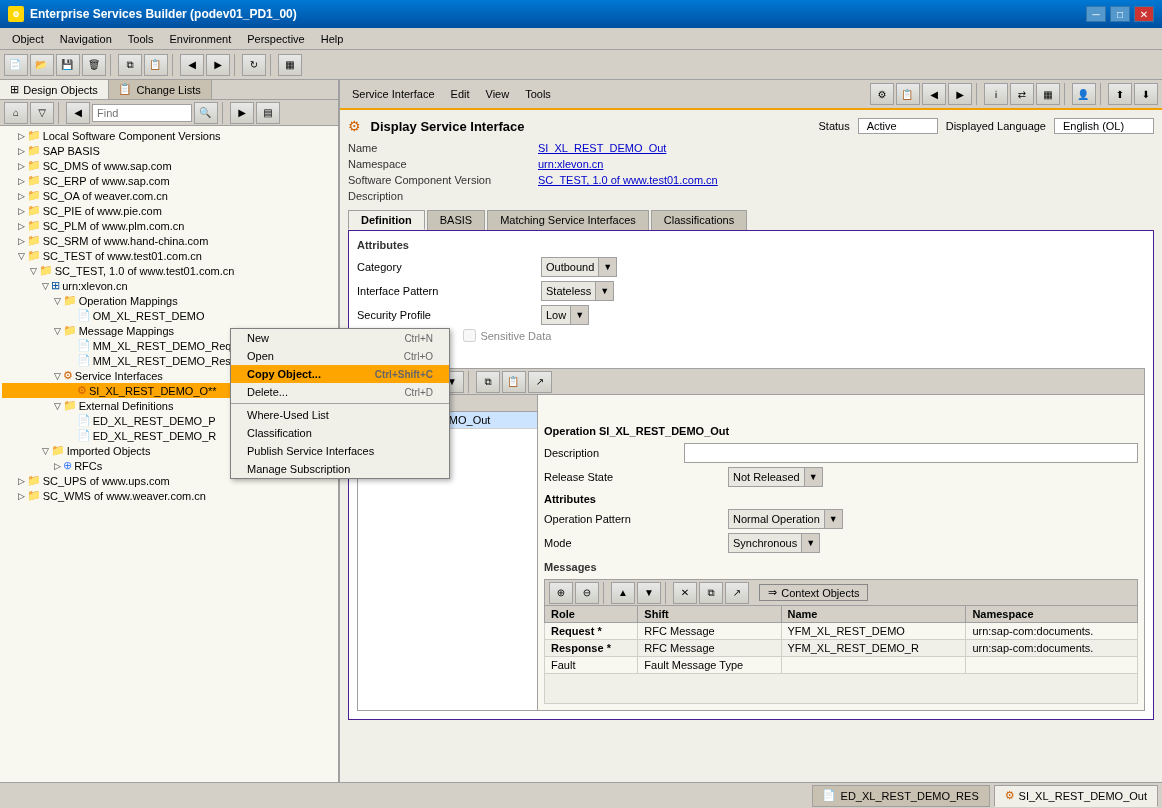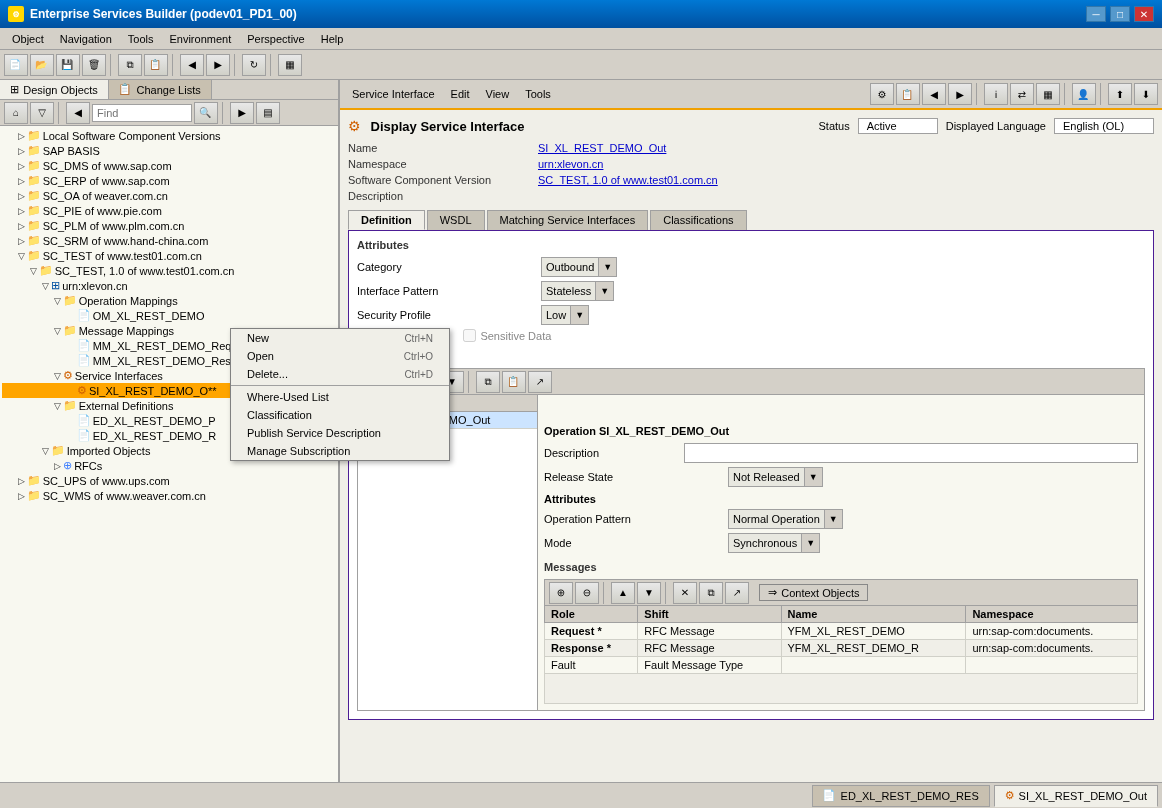--- a/index.html
+++ b/index.html
@@ -647,21 +647,21 @@
         <span class="form-label">Software Component Version</span>
         <span class="form-value">SC_TEST, 1.0 of www.test01.com.cn</span>
       </div>
       <div class="form-row">
         <span class="form-label">Description</span>
         <span class="form-value-plain"></span>
       </div>
 
       <div class="tab-bar">
         <div class="tab active">Definition</div>
-        <div class="tab">WSDL</div>
+        <div class="tab">BASIS</div>
         <div class="tab">Matching Service Interfaces</div>
         <div class="tab">Classifications</div>
       </div>
 
       <div class="tab-content">
 
         <div class="section-header">Attributes</div>
 
         <div class="field-row">
           <span class="field-label">Category</span>
@@ -824,35 +824,39 @@
 
 <div class="context-menu">
   <div class="ctx-item">
     <span>New</span>
     <span class="ctx-shortcut">Ctrl+N</span>
   </div>
   <div class="ctx-item">
     <span>Open</span>
     <span class="ctx-shortcut">Ctrl+O</span>
   </div>
+  <div class="ctx-item highlighted">
+    <span>Copy Object...</span>
+    <span class="ctx-shortcut">Ctrl+Shift+C</span>
+  </div>
   <div class="ctx-item">
     <span>Delete...</span>
     <span class="ctx-shortcut">Ctrl+D</span>
   </div>
   <div class="ctx-sep"></div>
   <div class="ctx-item">
     <span>Where-Used List</span>
     <span class="ctx-shortcut"></span>
   </div>
   <div class="ctx-item">
     <span>Classification</span>
     <span class="ctx-shortcut"></span>
   </div>
   <div class="ctx-item">
-    <span>Publish Service Description</span>
+    <span>Publish Service Interfaces</span>
     <span class="ctx-shortcut"></span>
   </div>
   <div class="ctx-item">
     <span>Manage Subscription</span>
     <span class="ctx-shortcut"></span>
   </div>
 </div>
 
 <div class="status-bar">
   <div style="flex:1"></div>

